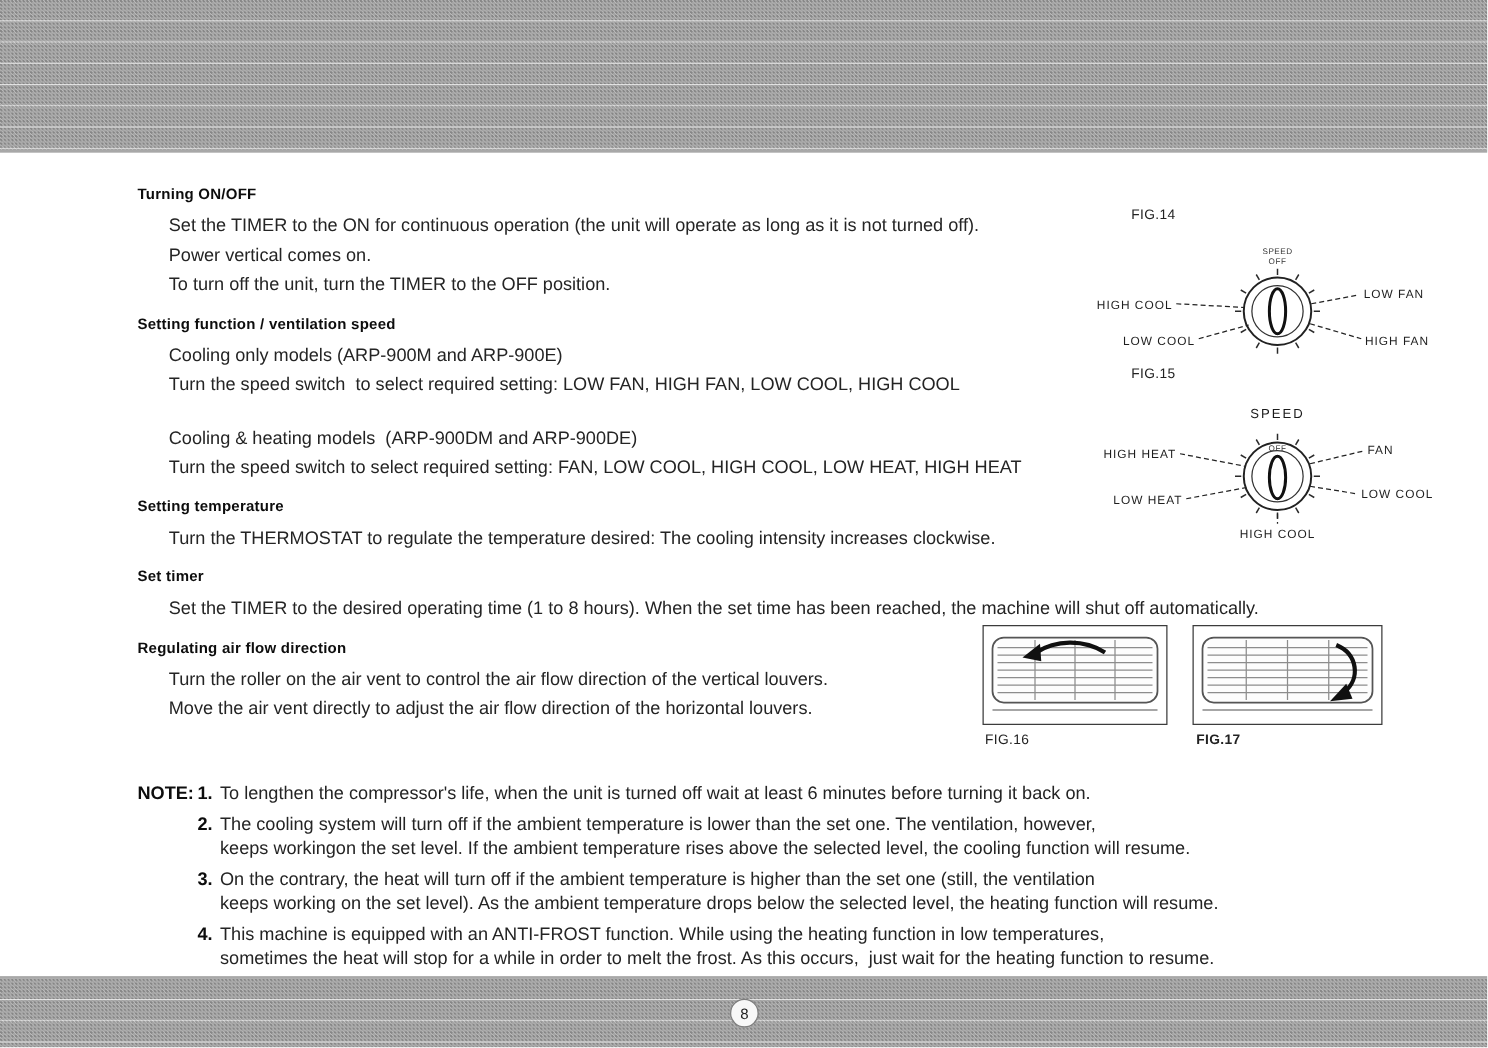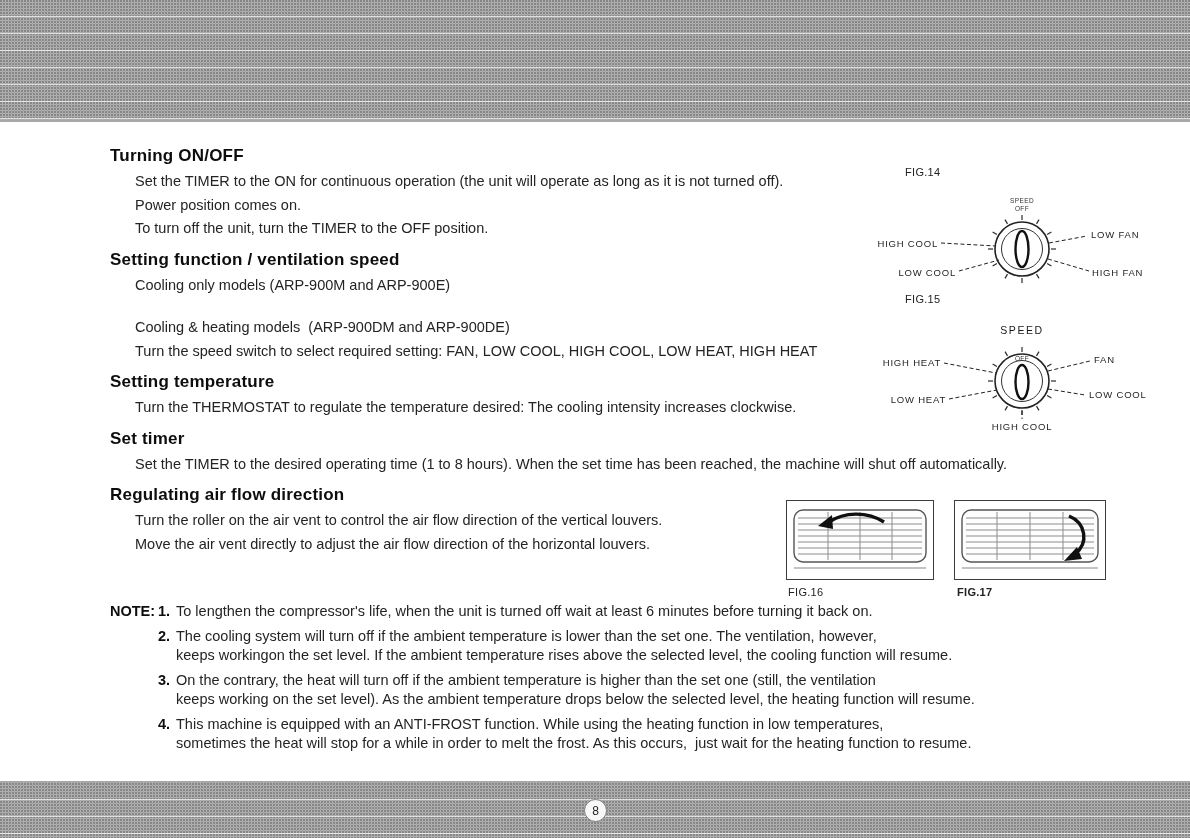--- a/index.html
+++ b/index.html
@@ -23,21 +23,21 @@
 
   .page-num {
     position:absolute; left:584px; top:16px; width:23px; height:23px;
     background:#f7f7f7; border:1.5px solid #7d7d7d; border-radius:50%;
     display:flex; align-items:center; justify-content:center;
     font-size:12px; color:#222;
   }
 
   
   .content { position:absolute; left:0; top:122px; width:1190px; padding:22px 0 0 110px; font-size:14.5px; }
-  .sec-title { font-size:17px; font-weight:700; color:#0d0d0d; line-height:19px; margin:9px 0 5px 0; letter-spacing:.2px; }
+  .sec-title { font-size:12px; font-weight:700; color:#0d0d0d; line-height:19px; margin:9px 0 5px 0; letter-spacing:.2px; }
   .section:first-child .sec-title { margin-top:2px; }
   .line { padding-left:25px; line-height:23.5px; white-space:pre; color:#242424; }
   .spacer { height:19px; }
 
   
   .note { display:flex; margin-top:46px; }
   .note-label { font-weight:700; width:48px; color:#0d0d0d; line-height:19px; }
   .note-item { display:flex; margin-bottom:6px; }
   .note-num { font-weight:700; width:18px; line-height:19px; color:#0d0d0d; }
   .note-line { line-height:19px; white-space:pre; color:#242424; }
@@ -56,27 +56,28 @@
 
 <div id="page">
 
   <div class="band band-top"></div>
 
   <div class="content">
 
     <div class="section">
       <h3 class="sec-title">Turning ON/OFF</h3>
       <div class="line">Set the TIMER to the ON for continuous operation (the unit will operate as long as it is not turned off).</div>
-      <div class="line">Power position comes on.</div>
+      <div class="line">Power vertical comes on.</div>
       <div class="line">To turn off the unit, turn the TIMER to the OFF position.</div>
     </div>
 
     <div class="section">
       <h3 class="sec-title">Setting function / ventilation speed</h3>
       <div class="line">Cooling only models (ARP-900M and ARP-900E)</div>
+      <div class="line">Turn the speed switch  to select required setting: LOW FAN, HIGH FAN, LOW COOL, HIGH COOL</div>
       <div class="spacer"></div>
       <div class="line">Cooling &amp; heating models  (ARP-900DM and ARP-900DE)</div>
       <div class="line">Turn the speed switch to select required setting: FAN, LOW COOL, HIGH COOL, LOW HEAT, HIGH HEAT</div>
     </div>
 
     <div class="section">
       <h3 class="sec-title">Setting temperature</h3>
       <div class="line">Turn the THERMOSTAT to regulate the temperature desired: The cooling intensity increases clockwise.</div>
     </div>
 

